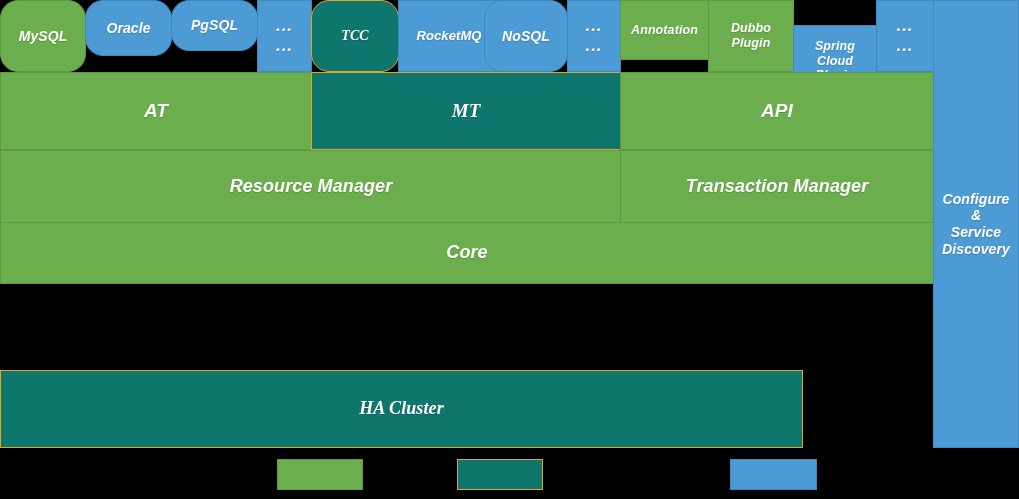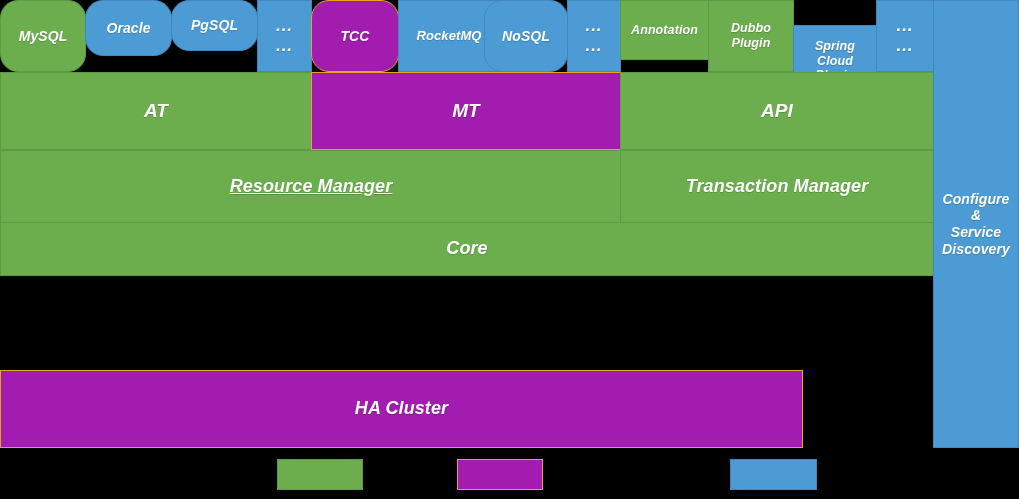--- a/index.html
+++ b/index.html
@@ -25,21 +25,21 @@
     color: #ffffff;
     font-style: italic;
     font-weight: bold;
     line-height: 1.18;
     letter-spacing: 0.1px;
     text-shadow: 0 1px 1px rgba(0,0,0,0.18);
     white-space: pre-line;
     padding: 1px 2px;
   }
   .green  { background: #6cae4d; border: 1px solid #5d9a43; }
-  .orange { background: #a21caf; border: 1px solid #e0a81f; }
+  .orange { background: #0f766e; border: 1px solid #e0a81f; font-family: Liberation Serif, serif; }
   .blue   { background: #4d9bd5; border: 1px solid #4189bd; }
 
   .fs-top   { font-size: 14px; border-radius: 18px; }
   .fs-small { font-size: 13px; }
   .fs-xsmall{ font-size: 12.5px; }
   .fs-mid   { font-size: 19px; }
   .fs-row   { font-size: 18px; }
   .fs-side  { font-size: 14px; }
   .dots {
     font-size: 17px;
@@ -84,25 +84,25 @@
 
   <div class="cell blue dots" style="left:876px; top:0px; width:58px; height:72px;">...
 ...</div>
 
   <div class="cell green fs-mid" style="left:0px; top:72px; width:312px; height:78px;">AT</div>
 
   <div class="cell orange fs-mid" style="left:311px; top:72px; width:310px; height:78px;">MT</div>
 
   <div class="cell green fs-mid" style="left:620px; top:72px; width:314px; height:78px;">API</div>
 
-  <div class="cell green fs-row" style="left:0px; top:150px; width:622px; height:73px;text-decoration:underline;">Resource Manager</div>
+  <div class="cell green fs-row" style="left:0px; top:150px; width:622px; height:73px;">Resource Manager</div>
 
   <div class="cell green fs-row" style="left:620px; top:150px; width:314px; height:73px;">Transaction Manager</div>
 
-  <div class="cell green fs-row" style="left:0px; top:222px; width:934px; height:54px;">Core</div>
+  <div class="cell green fs-row" style="left:0px; top:222px; width:934px; height:62px;">Core</div>
 
 
   <div class="cell orange fs-row" style="left:0px; top:370px; width:803px; height:78px;">HA Cluster</div>
 
   <div class="cell blue fs-side" style="left:933px; top:0px; width:86px; height:448px;">Configure
 &amp;
 Service
 Discovery</div>
 
   <div class="legend-swatch green" style="left:277px; top:459px; width:86px; height:31px;"></div>

